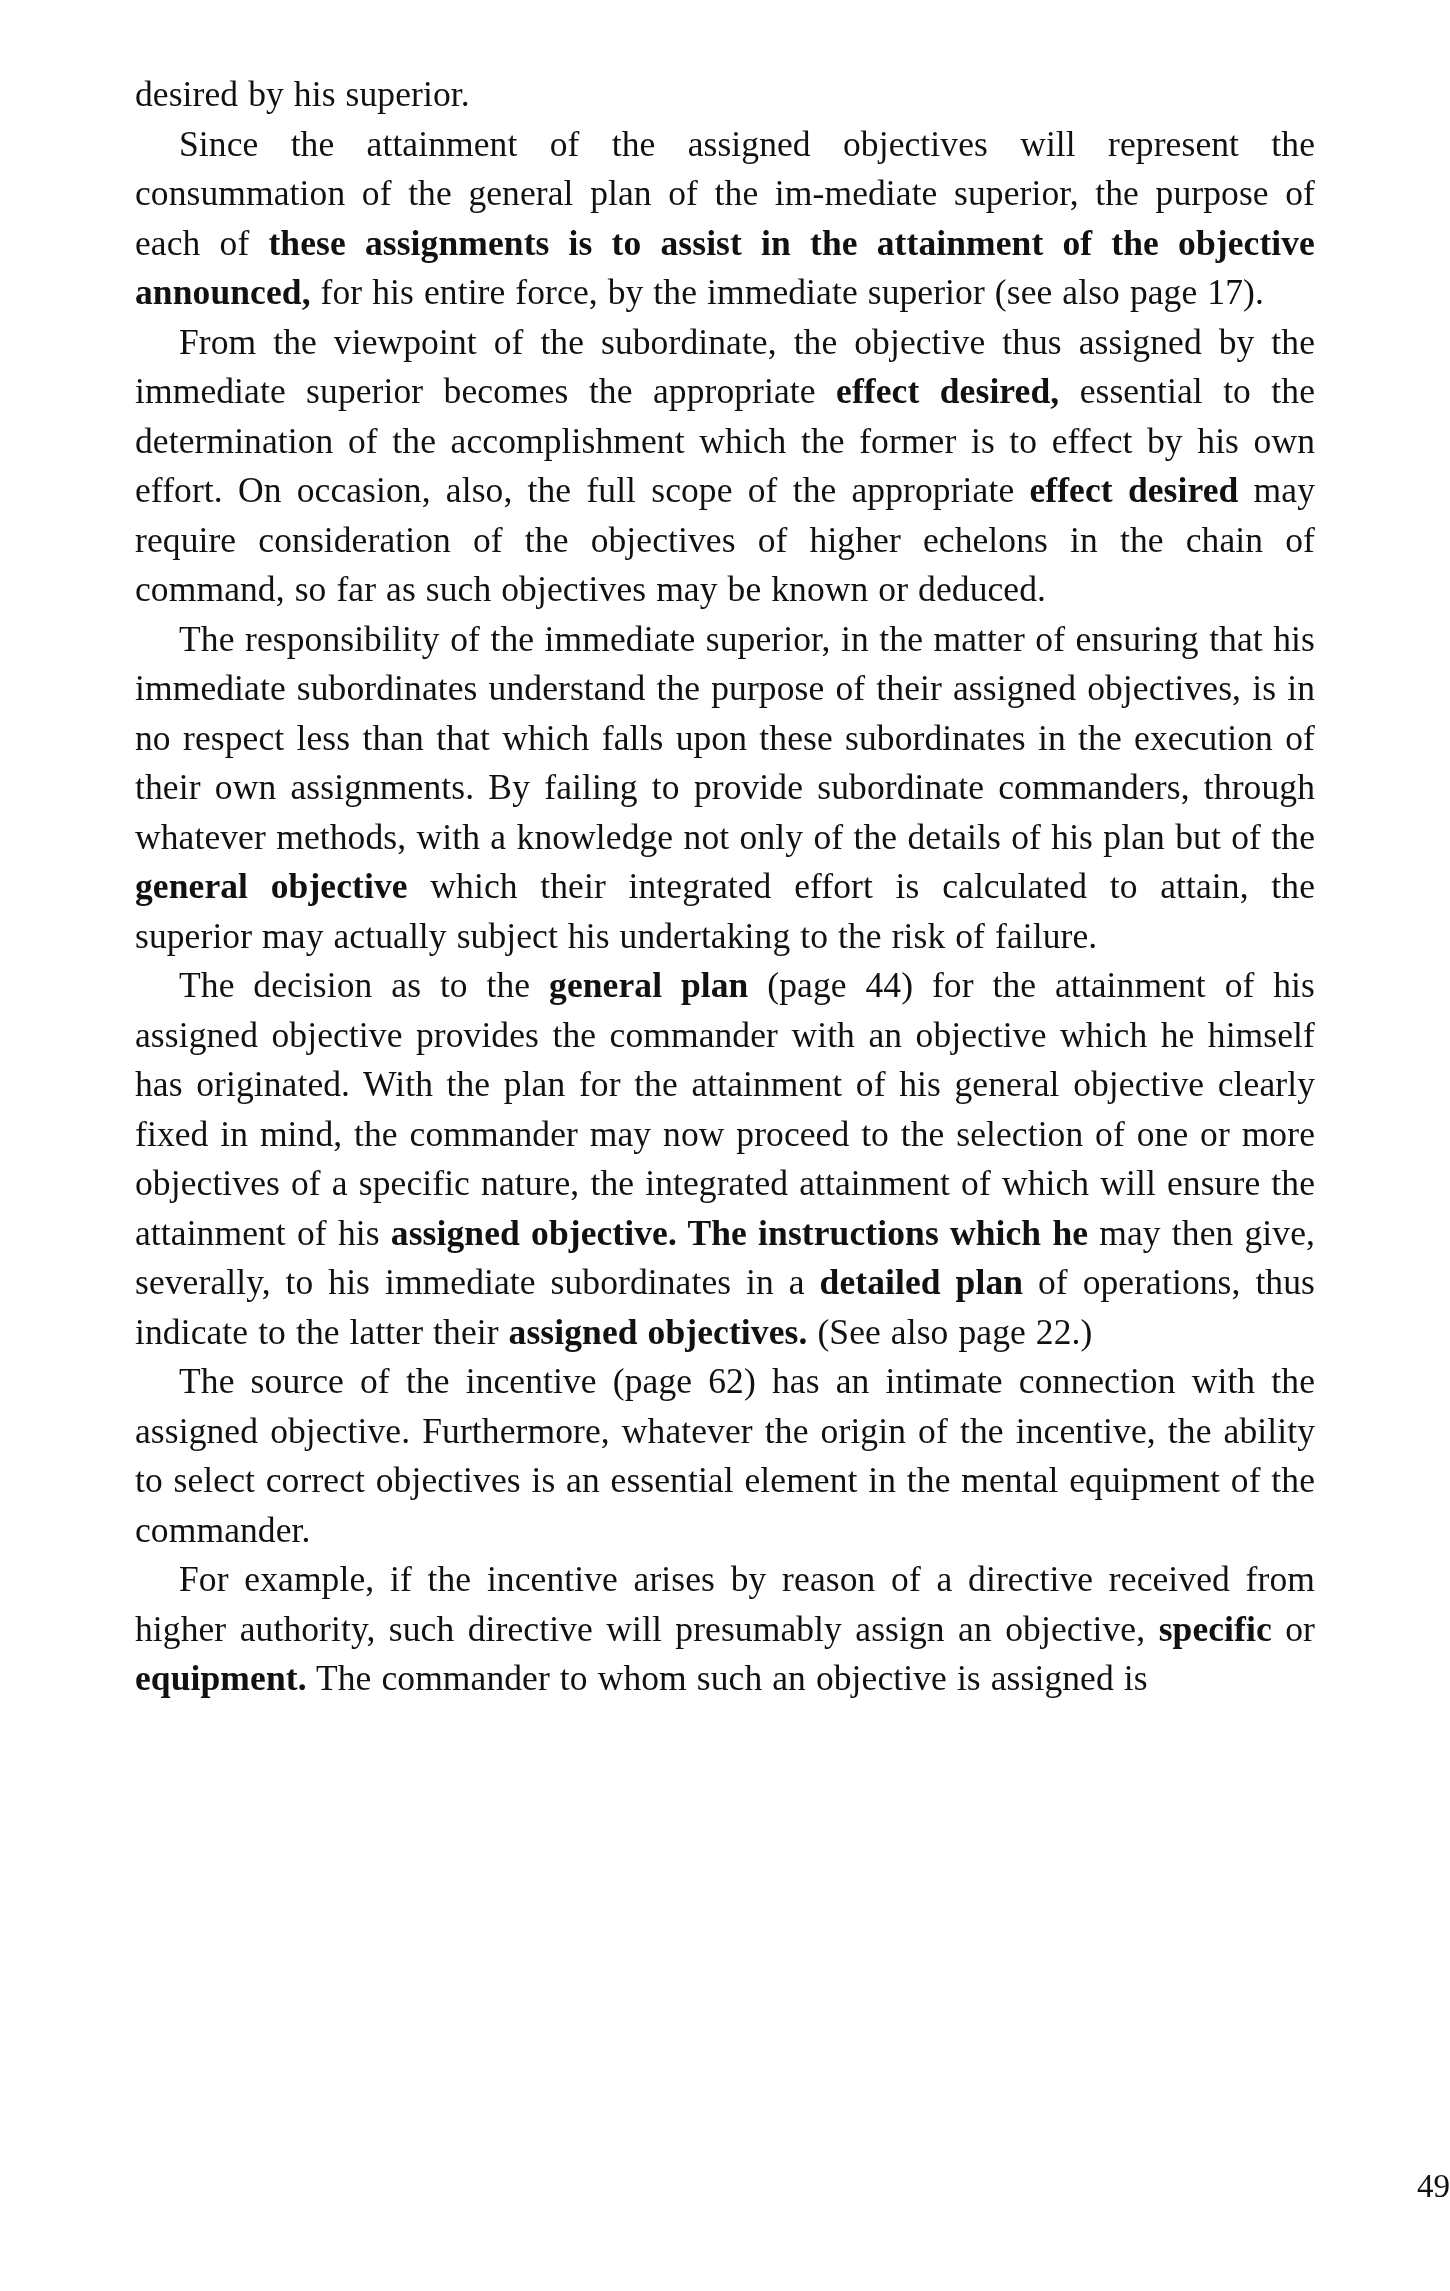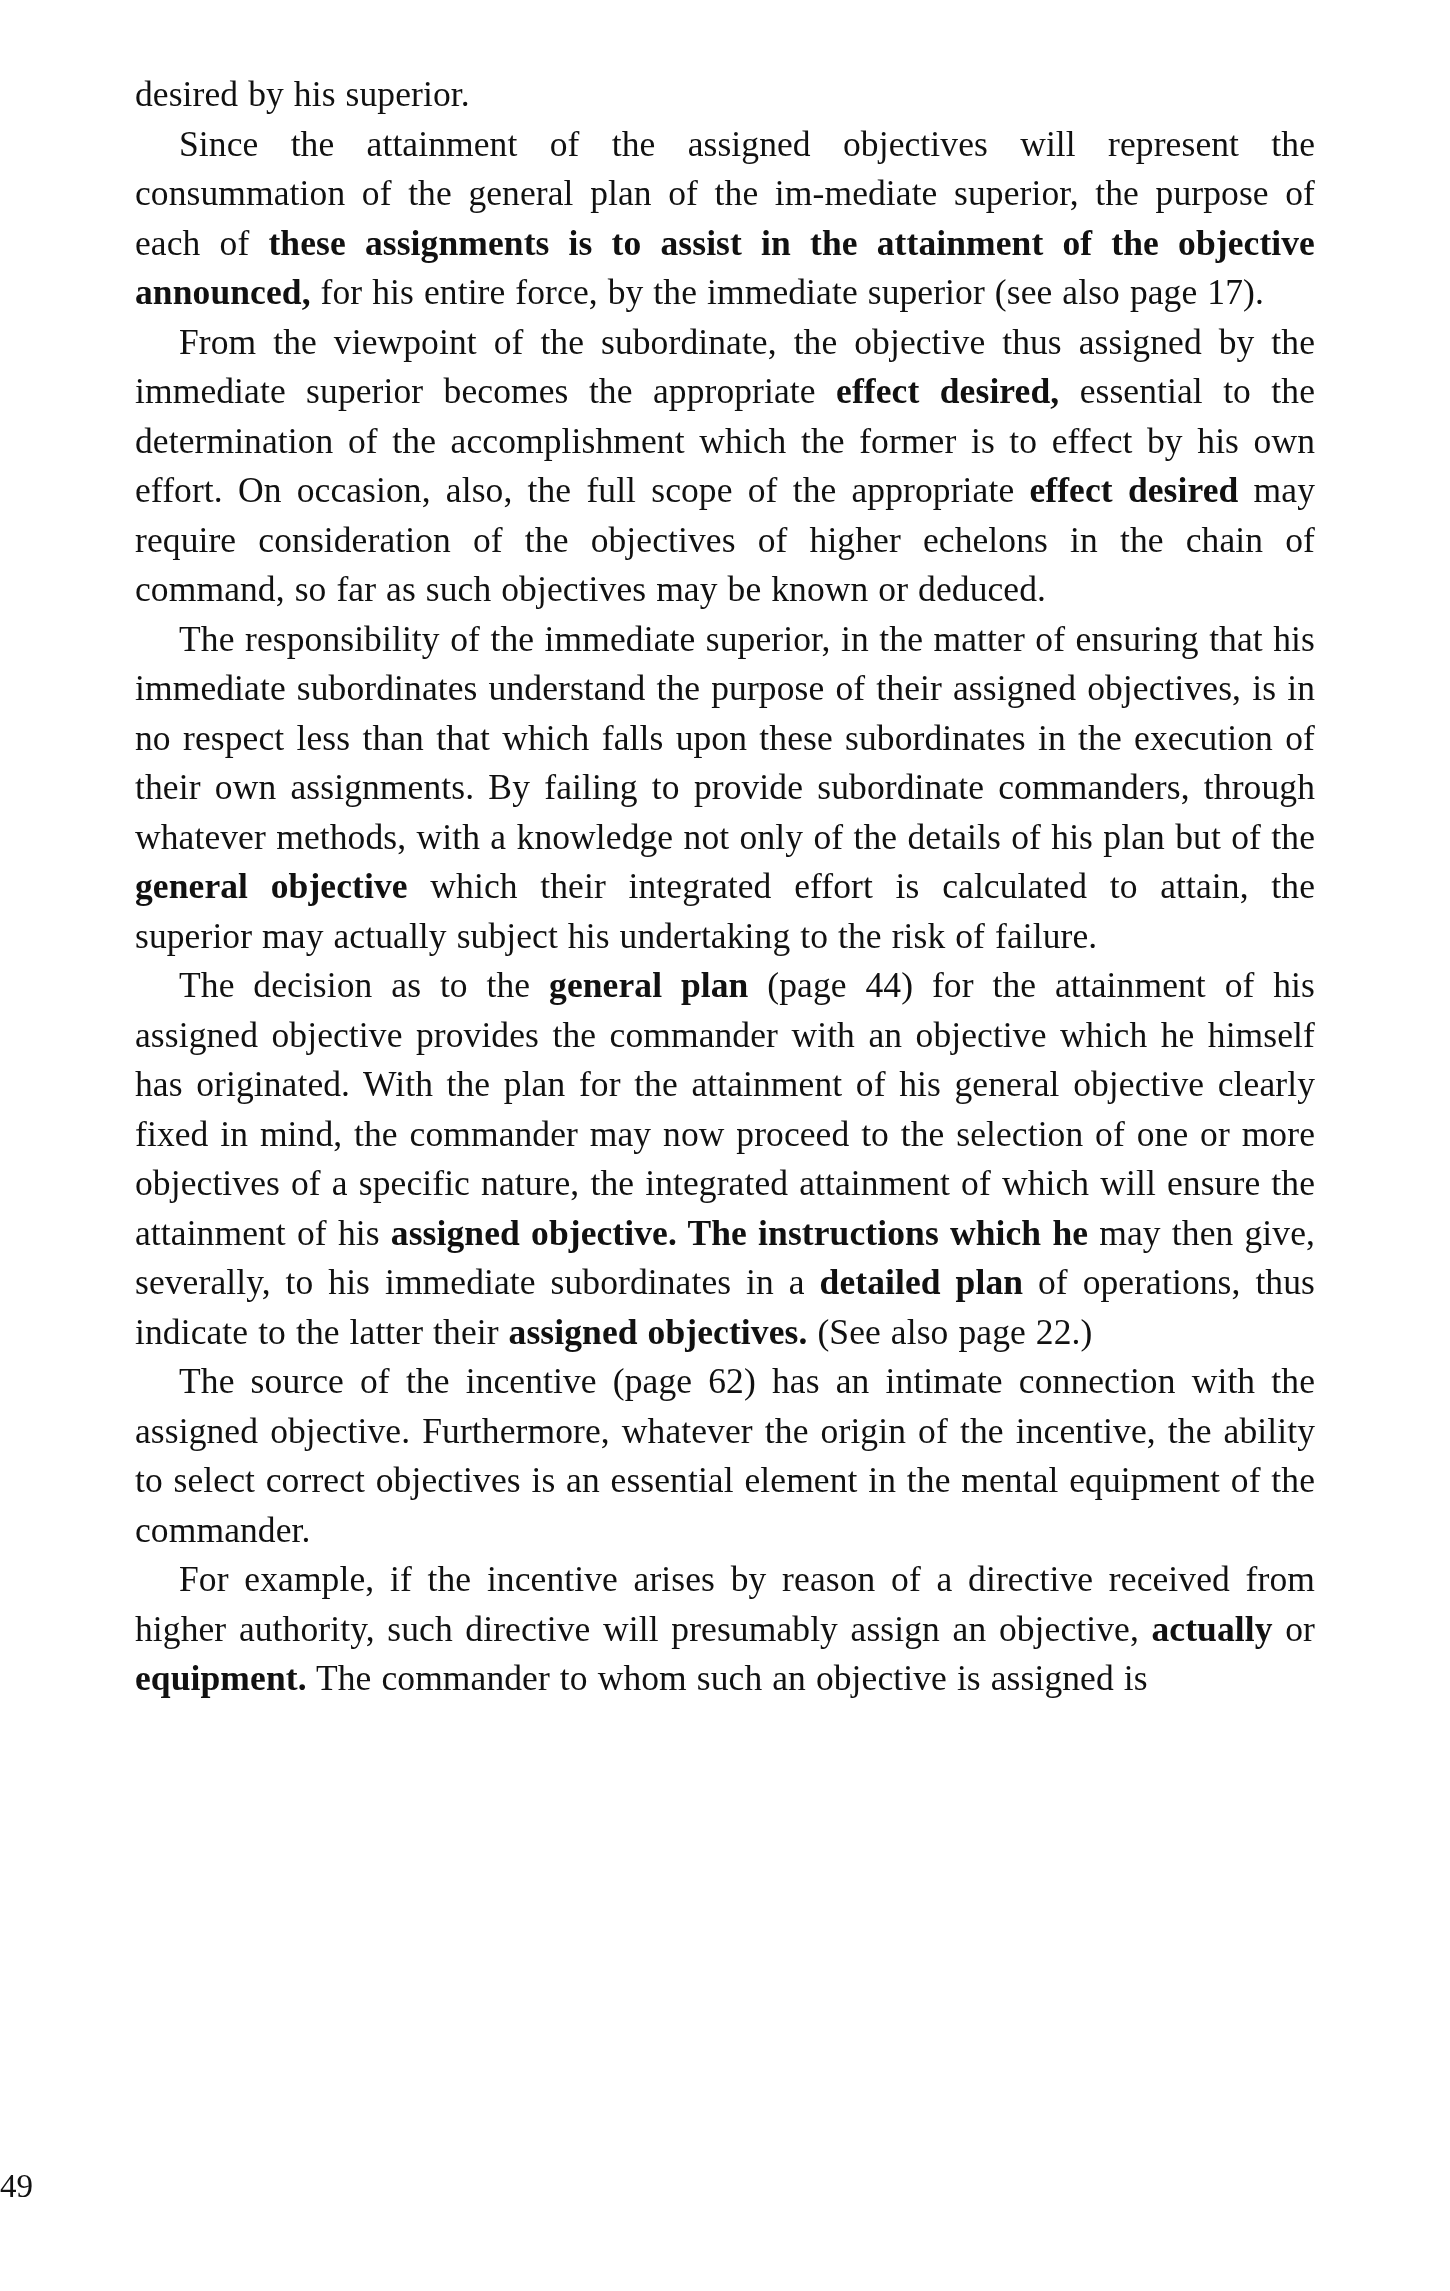--- a/index.html
+++ b/index.html
@@ -39,32 +39,32 @@
     text-indent: 0;
   }
   b, .b {
     font-weight: bold;
   }
   .page-number {
     position: absolute;
     bottom: 86px;
     left: 0;
     width: 1450px;
-    text-align: left;
+    text-align: right;
     font-size: 33px;
     font-family: "Liberation Serif", serif;
   }
 </style>
 </head>
 <body>
 
 <div class="page">
   <div class="body-text" id="body-text">
       <p class="no-indent"><span>desired by his superior.</span></p>
       <p><span>Since the attainment of the assigned objectives will represent the consummation of the general plan of the im-mediate superior, the purpose of each of </span><b>these assignments is to assist in the attainment of the objective announced,</b><span> for his entire force, by the immediate superior (see also page 17).</span></p>
       <p><span>From the viewpoint of the subordinate, the objective thus assigned by the immediate superior becomes the appropriate </span><b>effect desired,</b><span> essential to the determination of the accomplishment which the former is to effect by his own effort. On occasion, also, the full scope of the appropriate </span><b>effect desired</b><span> may require consideration of the objectives of higher echelons in the chain of command, so far as such objectives may be known or deduced.</span></p>
       <p><span>The responsibility of the immediate superior, in the matter of ensuring that his immediate subordinates understand the purpose of their assigned objectives, is in no respect less than that which falls upon these subordinates in the execution of their own assignments. By failing to provide subordinate commanders, through whatever methods, with a knowledge not only of the details of his plan but of the </span><b>general objective</b><span> which their integrated effort is calculated to attain, the superior may actually subject his undertaking to the risk of failure.</span></p>
       <p><span>The decision as to the </span><b>general plan</b><span> (page 44) for the attainment of his assigned objective provides the commander with an objective which he himself has originated. With the plan for the attainment of his general objective clearly fixed in mind, the commander may now proceed to the selection of one or more objectives of a specific nature, the integrated attainment of which will ensure the attainment of his </span><b>assigned objective. The instructions which he</b><span> may then give, severally, to his immediate subordinates in a </span><b>detailed plan</b><span> of operations, thus indicate to the latter their </span><b>assigned objectives.</b><span> (See also page 22.)</span></p>
       <p><span>The source of the incentive (page 62) has an intimate connection with the assigned objective. Furthermore, whatever the origin of the incentive, the ability to select correct objectives is an essential element in the mental equipment of the commander.</span></p>
-      <p><span>For example, if the incentive arises by reason of a directive received from higher authority, such directive will presumably assign an objective, </span><b>actually</b><span> or </span><b>equipment.</b><span> The commander to whom such an objective is assigned is</span></p>
+      <p><span>For example, if the incentive arises by reason of a directive received from higher authority, such directive will presumably assign an objective, </span><b>specific</b><span> or </span><b>equipment.</b><span> The commander to whom such an objective is assigned is</span></p>
     </div>
   <div class="page-number">49</div>
 </div>
 
 </body></html>

